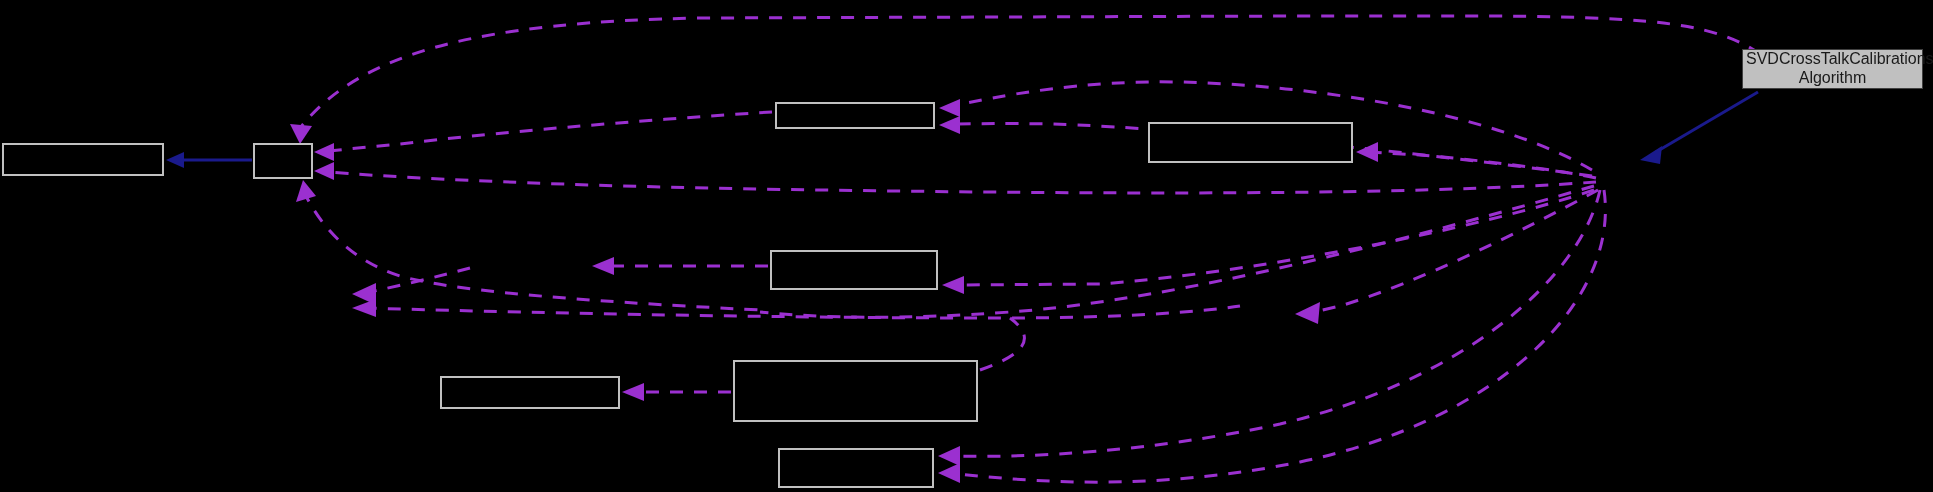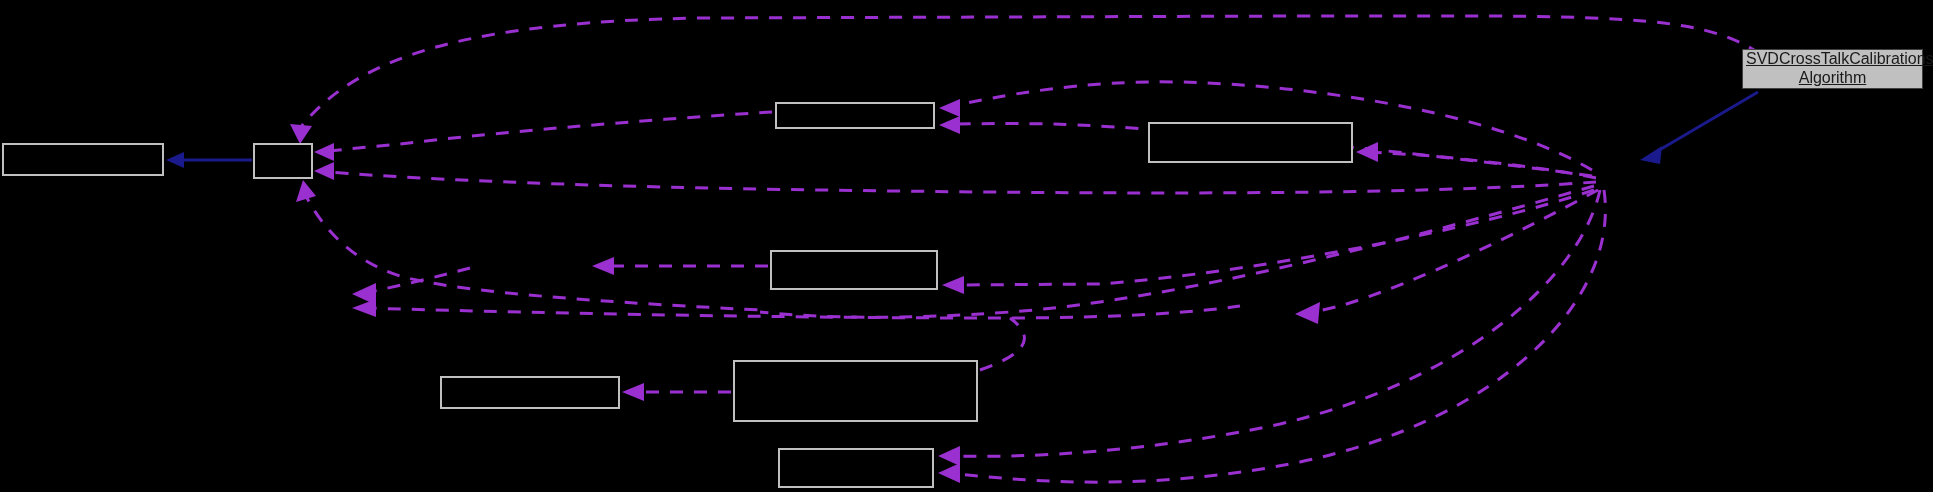--- a/index.html
+++ b/index.html
@@ -29,21 +29,20 @@
     background: #000000;
     border: 2px solid #c0c0c0;
     color: #c8c8c8;
     font-size: 16px;
     line-height: 1.18;
     text-align: center;
     display: flex;
     align-items: center;
     white-space: pre-line;
     z-index: 5;
-    text-decoration: underline;
   }
   .node-box.filled {
     background: #c0c0c0;
     border: 1px solid #404040;
     color: #1a1a1a;
   }
   .node-label {
     display: block;
     width: 100%;
     padding: 0 3px;

